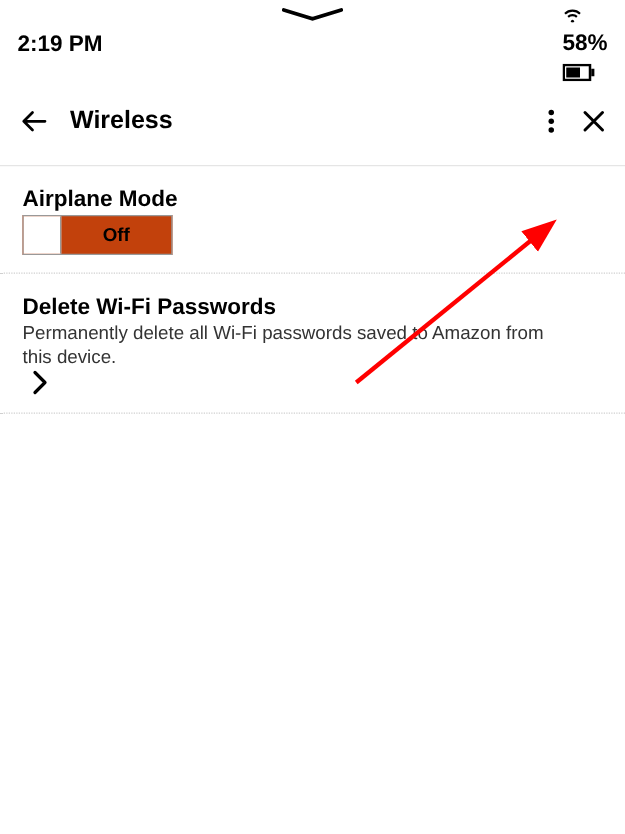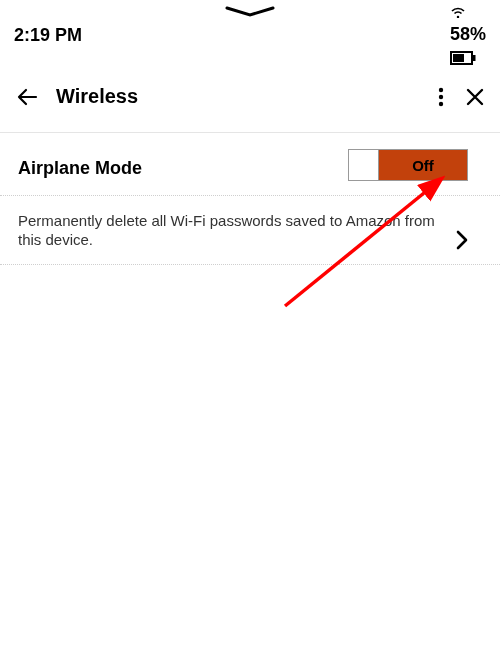--- a/index.html
+++ b/index.html
@@ -57,24 +57,25 @@
       gap: 22px;
     }
     .nav-icon {
       cursor: pointer;
       display: flex;
       align-items: center;
     }
     .settings-list { }
     .setting-row {
       display: flex;
-      align-items: flex-end;
+      align-items: flex-start;
       padding: 16px 32px 14px 18px;
       border-bottom: 1px dotted #cfcfcf;
       cursor: pointer;
+      flex-direction: column;
     }
     .setting-main { flex: 1; padding-right: 12px; }
     .setting-title {
       font-size: 18px;
       font-weight: 700;
       margin-bottom: 2px;
     }
     .setting-desc {
       font-size: 15px;
       color: #333;
@@ -178,20 +179,21 @@
     </div>
     <div class="toggle">
       <div class="toggle-knob"></div>
       <div class="toggle-label">Off</div>
     </div>
   </div>
 
 
   <div class="setting-row">
     <div class="setting-main">
+      <div class="setting-title">Delete Wi-Fi Passwords</div>
       <div class="setting-desc">Permanently delete all Wi-Fi passwords saved to Amazon from this device.</div>
     </div>
     <div class="chevron">
       <svg width="12" height="20" viewBox="0 0 12 20">
         <path d="M2 2 L10 10 L2 18" stroke="#000" stroke-width="2.6" fill="none" stroke-linecap="round" stroke-linejoin="round"></path>
       </svg>
     </div>
   </div>
 
 </div>

